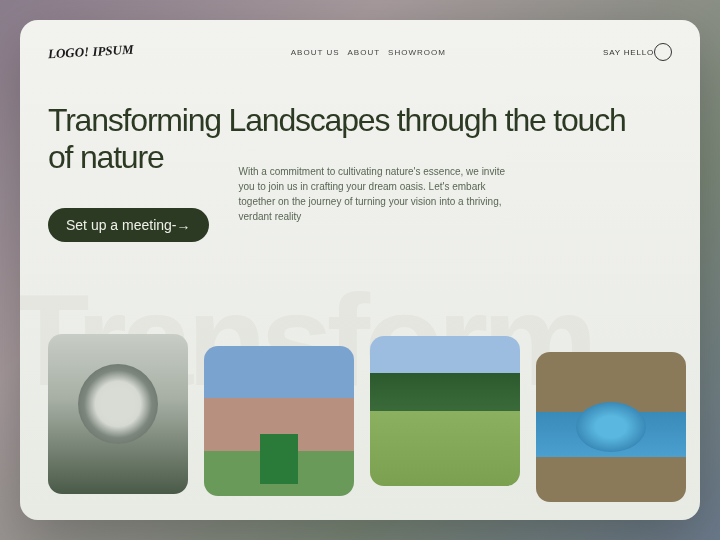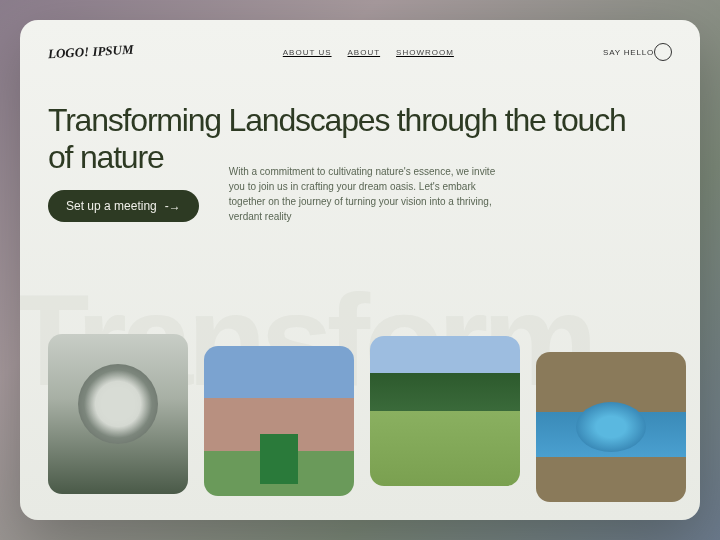--- a/index.html
+++ b/index.html
@@ -31,21 +31,21 @@
 }
 .logo {
   font-family: 'Brush Script MT', cursive;
   font-weight: 700;
   font-size: 13px;
   line-height: 0.9;
   color: #1a1a1a;
   transform: rotate(-3deg);
   font-style: italic;
 }
-.nav-center { display: flex; gap: 16px; text-decoration: underline; }
+.nav-center { display: flex; gap: 8px; }
 .nav-link {
   font-size: 8px;
   letter-spacing: 1px;
   color: #444;
   cursor: pointer;
 }
 .nav-right { display: flex; align-items: center; gap: 0; }
 .say-hello { font-size: 8px; letter-spacing: 0.8px; color: #333; }
 .circle-btn {
   width: 18px; height: 18px;
@@ -67,26 +67,26 @@
   gap: 30px;
   margin-top: 14px;
   align-items: flex-start;
 }
 .cta {
   background: #2d3a23;
   color: #f0f0ea;
   border: none;
   border-radius: 999px;
   padding: 9px 18px;
-  font-size: 12px;
+  font-size: 14px;
   display: flex;
   align-items: center;
-  gap: 8px;
   cursor: pointer;
   white-space: nowrap;
+  margin-top: 18px;
 }
 .subtext {
   font-size: 10px;
   line-height: 1.5;
   color: #5a6654;
   max-width: 280px;
   margin-top: -26px;
 }
 .watermark {
   position: absolute;

